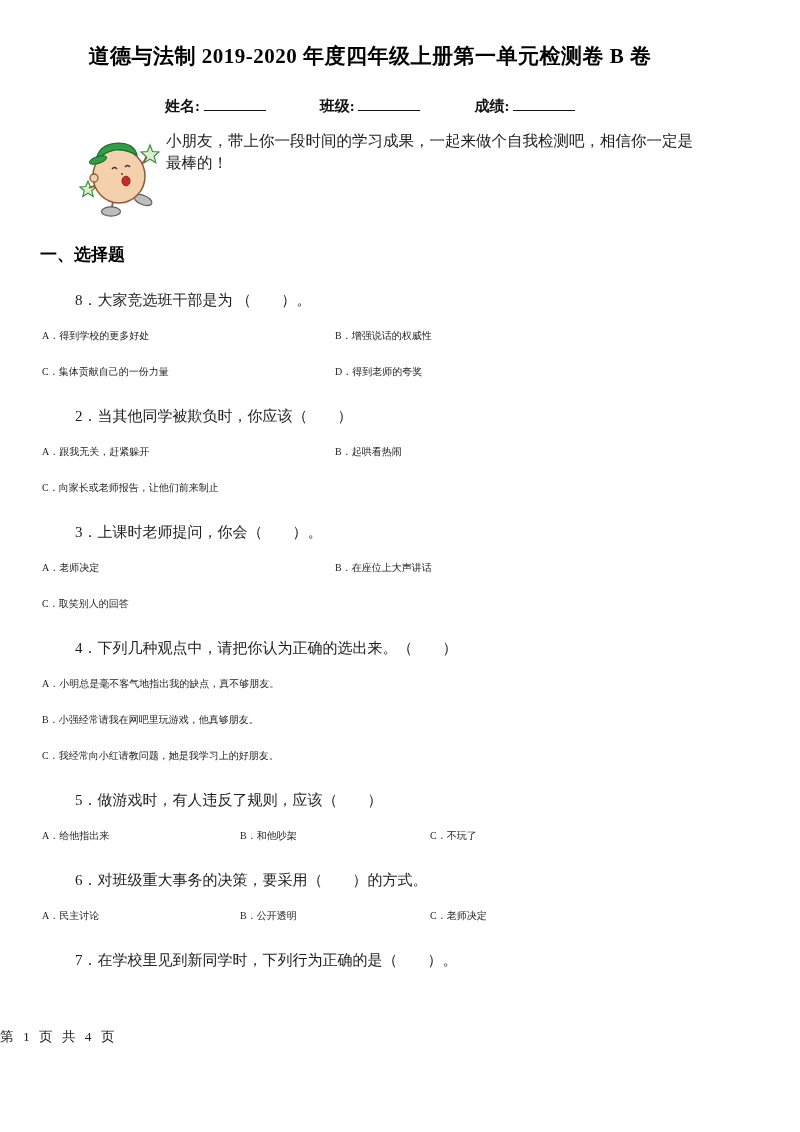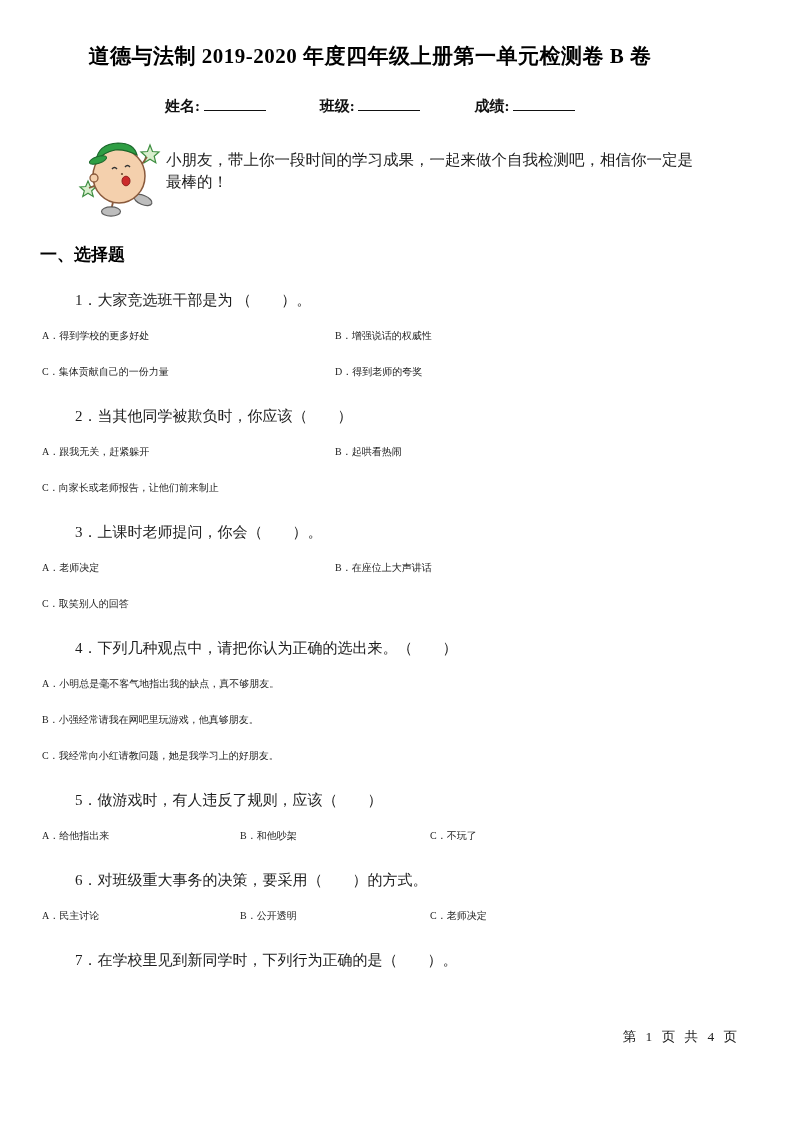--- a/index.html
+++ b/index.html
@@ -36,21 +36,21 @@
   .field { white-space: nowrap; }
   .blank {
     display: inline-block;
     width: 62px;
     height: 14px;
     border-bottom: 1.6px solid #111;
     vertical-align: baseline;
   }
   .intro-row {
     display: flex;
-    align-items: center;
+    align-items: flex-start;
     margin: 14px 0 0 38px;
   }
   .mascot { width: 86px; height: 88px; flex: 0 0 auto; }
   .intro {
     font-size: 15.5px;
     line-height: 22px;
     margin: 0 0 6px 2px;
     color: #1a1a1a;
   }
   .section-heading {
@@ -69,21 +69,21 @@
     font-size: 10px;
     line-height: 20px;
   }
   .opts.two   { display: grid; grid-template-columns: 293px 1fr; }
   .opts.three { display: grid; grid-template-columns: 198px 190px 1fr; }
   .opts.single{ display: block; }
   .footer {
     position: absolute;
     left: 0; right: 0;
     top: 1028px;
-    text-align: right;
+    text-align: left;
     font-size: 13.5px;
     letter-spacing: 3px;
     color: #222;
   }
 </style>
 </head>
 <body>
 
 <div class="page">
 
@@ -131,21 +131,21 @@
       <path d="M47 37 q2.5 -3 5 0" fill="none" stroke="#333" stroke-width="1.4"></path>
       <circle cx="44" cy="44" r="1.1" fill="#6b4a2e"></circle>
       <ellipse cx="48" cy="51" rx="4" ry="4.8" fill="#cc2a2a" stroke="#8e1d1d" stroke-width="1"></ellipse>
     </svg>
     <p class="intro">小朋友，带上你一段时间的学习成果，一起来做个自我检测吧，相信你一定是最棒的！</p>
   </div>
 
   <h2 class="section-heading">一、选择题</h2>
 
   <section class="question">
-    <p class="stem">1．大家竞选班干部是为 （　　）。</p>
+    <p class="stem">8．大家竞选班干部是为 （　　）。</p>
     <div class="opts two">
       <span class="opt">A．得到学校的更多好处</span>
       <span class="opt">B．增强说话的权威性</span>
     </div>
     <div class="opts two">
       <span class="opt">C．集体贡献自己的一份力量</span>
       <span class="opt">D．得到老师的夸奖</span>
     </div>
   </section>
 

